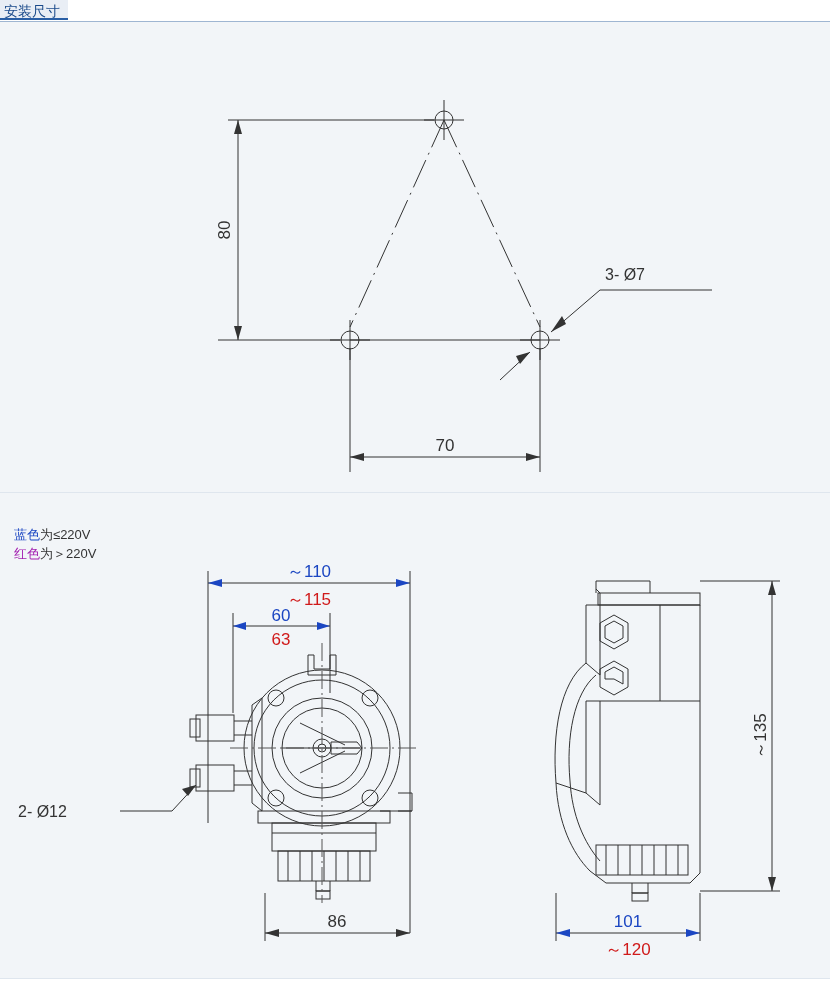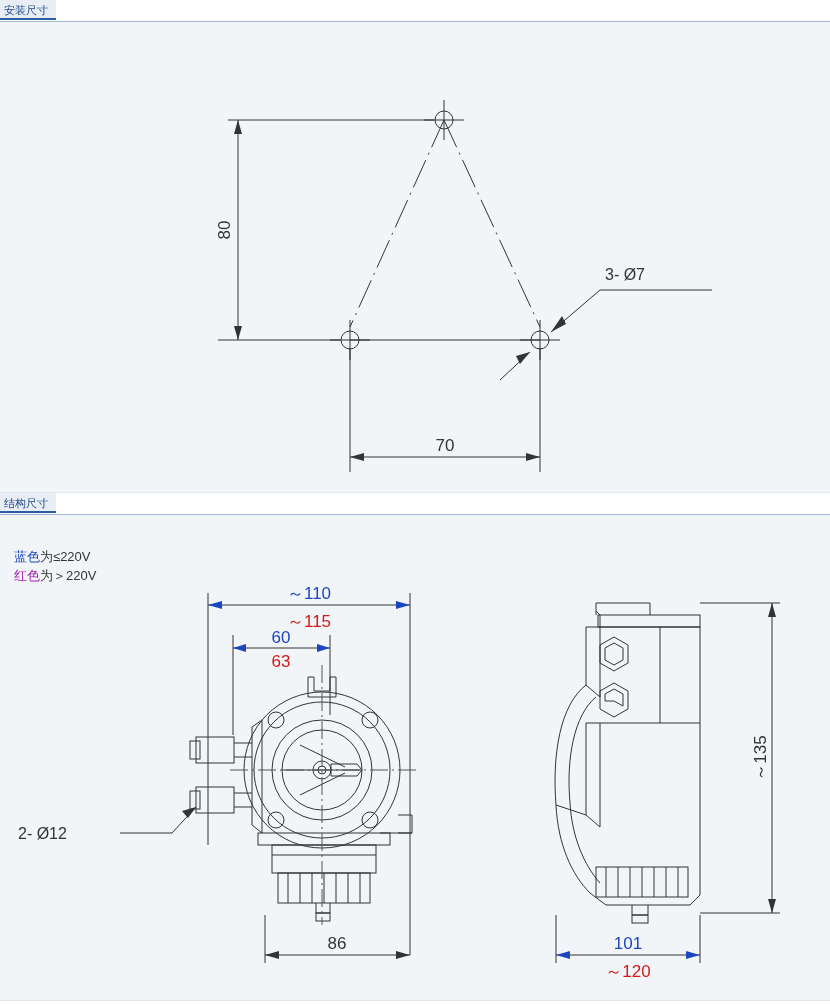--- a/index.html
+++ b/index.html
@@ -28,21 +28,21 @@
     position: relative;
     height: 22px;
     background: #ffffff;
   }
   .section-head .tab {
     position: absolute;
     left: 0;
     top: 0;
     height: 20px;
     padding: 3px 8px 0 4px;
-    font-size: 11px;
+    font-size: 14px;
     color: #1a4a8a;
     background: #e9eef5;
     border-bottom: 2px solid #2a5fa5;
     box-sizing: border-box;
     white-space: nowrap;
   }
   .section-head .rule {
     position: absolute;
     left: 0;
     right: 0;
@@ -140,24 +140,20 @@
       </g>
 
       <text x="230" y="208" font-size="17" fill="#333" text-anchor="middle" transform="rotate(-90 230 208)">80</text>
 
       <text x="445" y="429" font-size="17" fill="#333" text-anchor="middle">70</text>
 
       <text x="605" y="258" font-size="16" fill="#333">3- Ø7</text>
     </svg>
   </div>
 
-  <div class="section-head">
-    <div class="tab">结构尺寸</div>
-    <div class="rule"></div>
-  </div>
 
   <div class="panel" id="panel-structure">
 
     <div class="legend">
       <div>
         <span class="blue">蓝色</span><span class="dark">为≤220V</span>
       </div>
       <div>
         <span class="red">红色</span><span class="dark">为＞220V</span>
       </div>

